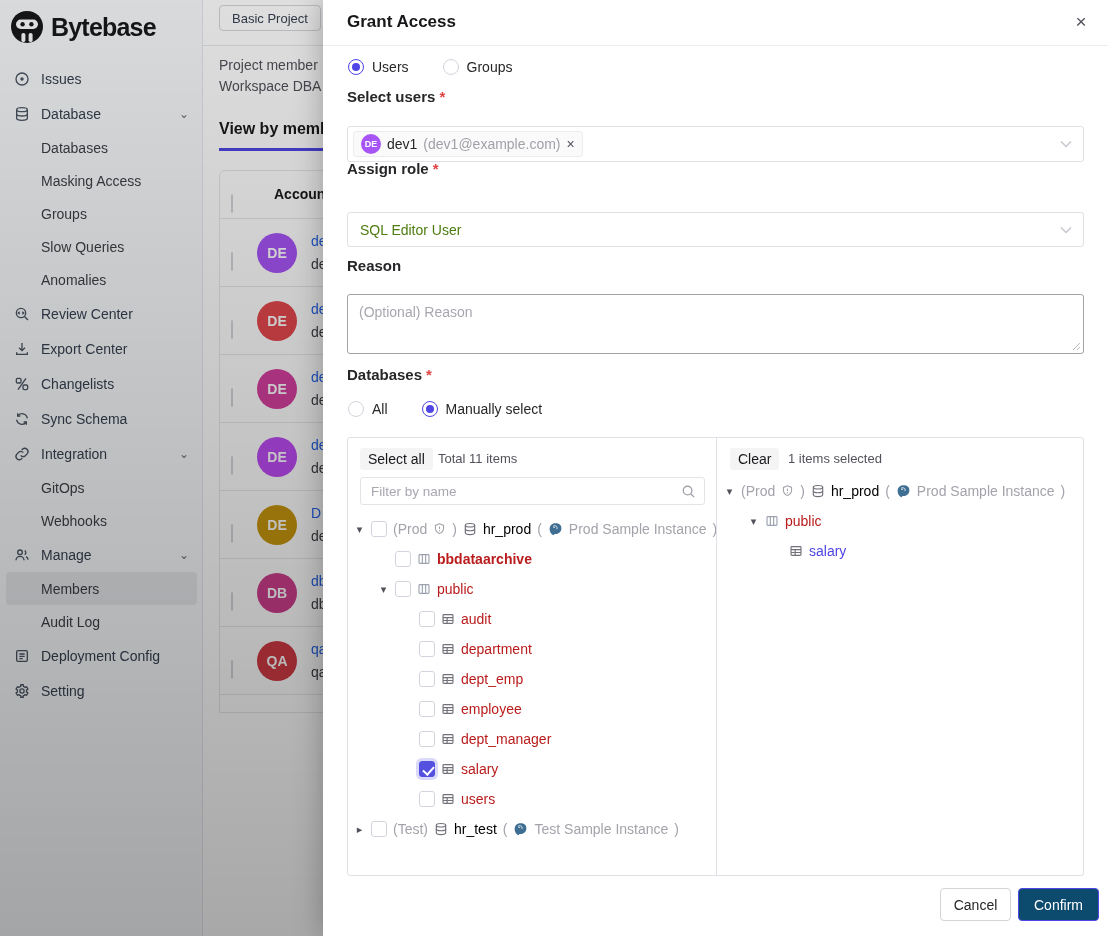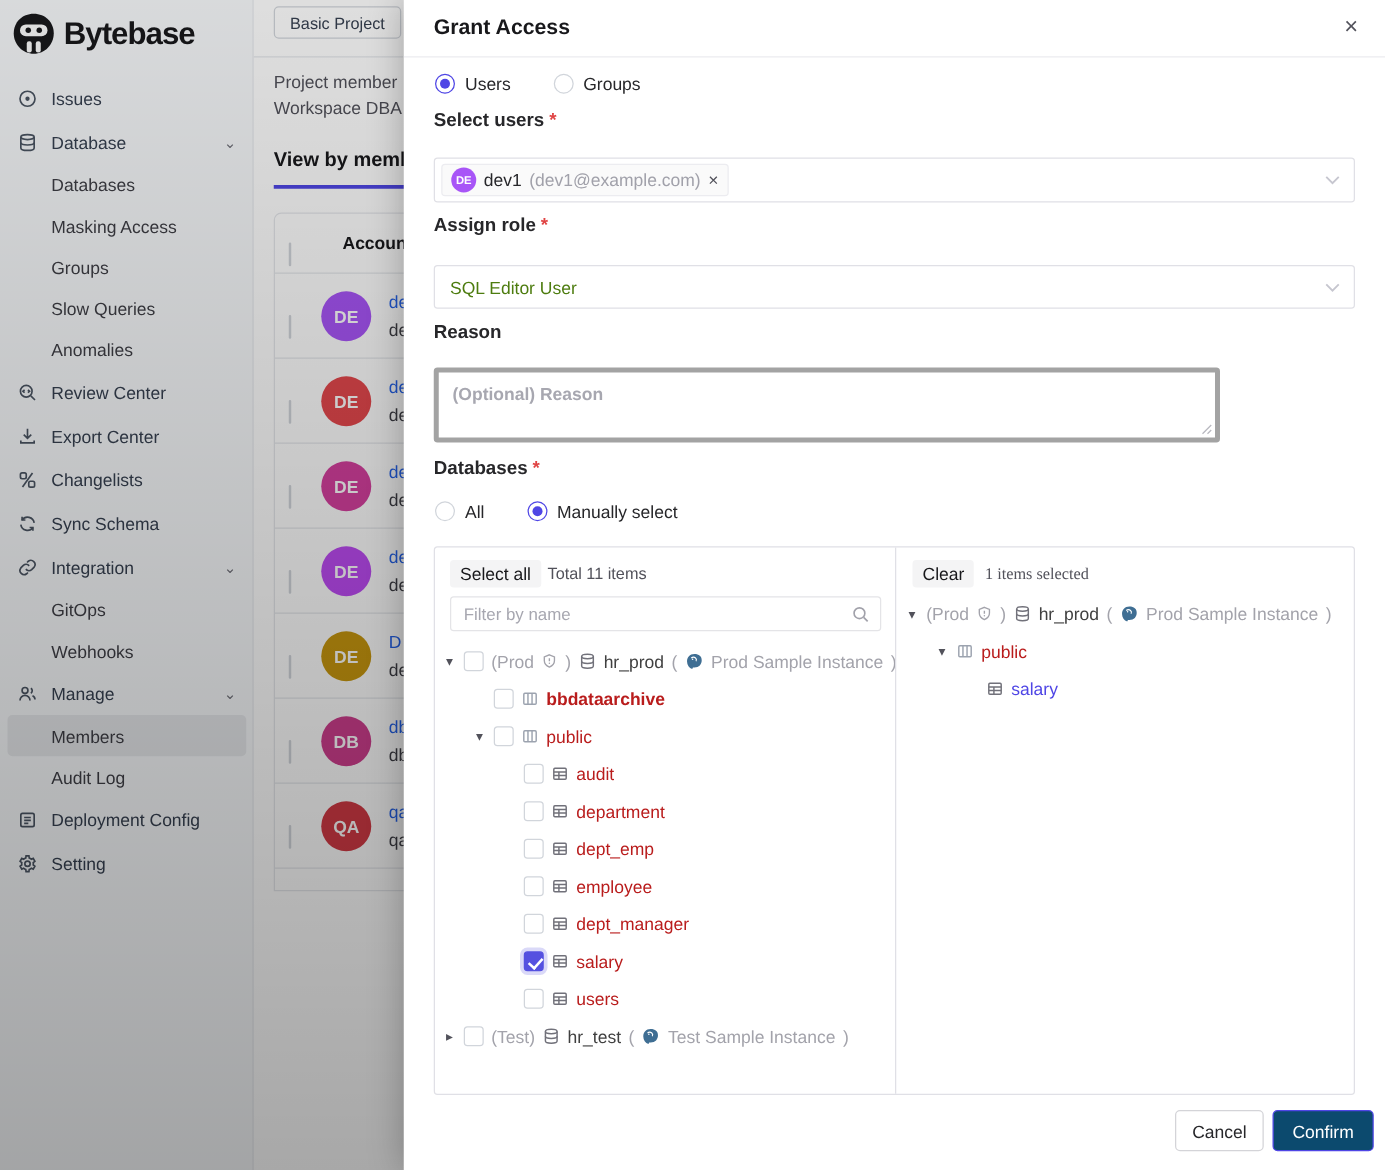--- a/index.html
+++ b/index.html
@@ -77,22 +77,22 @@
             background:#fff; display:flex; align-items:center; cursor:pointer; }
   .selchev { position:absolute; right:11px; top:50%; margin-top:-4px; color:#c6c6cf; }
   .usertag { display:flex; align-items:center; gap:6px; margin-left:5px; height:26px; padding:0 7px;
              background:#fafafa; border:1px solid #ececf0; border-radius:3px; }
   .tagavatar { width:20px; height:20px; border-radius:50%; display:flex; align-items:center;
                justify-content:center; color:#fff; font-size:9px; font-weight:700; }
   .tagname { font-size:14px; color:#27272a; }
   .tagemail { font-size:14px; color:#a1a1aa; }
   .tagx { font-size:14px; color:#52525b; cursor:pointer; }
   .selvalue { margin-left:12px; font-size:14px; color:#4d7c0f; }
-  .ta { position:absolute; left:24px; width:629px; height:60px; border:4px solid #a3a3a3;
-        border-radius:3px;font-weight:bold; }
+  .ta { position:absolute; left:24px; width:737px; height:60px; border:1px solid #a3a3a3;
+        border-radius:3px; }
   .ta .ph { position:absolute; left:11px; top:9px; font-size:14px; color:#a7a7b0; }
   .ta .grip { position:absolute; right:2px; bottom:2px; }
 
   .transfer { position:absolute; left:24px; top:437px; width:737px; height:439px;
               border:1px solid #e0e0e6; border-radius:3px; }
   .lpanel { position:absolute; left:0; top:0; width:369px; bottom:0; border-right:1px solid #e0e0e6;
             overflow:hidden; }
   .rpanel { position:absolute; left:370px; right:0; top:0; bottom:0; overflow:hidden; }
   .pillbtn { position:absolute; top:10px; left:12px; height:22px; padding:0 8px; background:#f4f4f5;
              border-radius:3px; border:none; font-size:14px; color:#18181b; display:flex;
@@ -101,21 +101,21 @@
   .filter { position:absolute; left:12px; top:39px; width:345px; height:28px;
             border:1px solid #e4e4e7; border-radius:3px; }
   .filter .ph { position:absolute; left:10px; top:6px; font-size:13.5px; color:#a7a7b0; }
   .filter svg { position:absolute; right:8px; top:6px; }
   .tree { position:absolute; left:0; right:0; }
   .trow { display:flex; align-items:center; gap:6px; height:30px; font-size:14px;
           white-space:nowrap; overflow:hidden; cursor:pointer; }
   .caret { width:11px; flex:none; color:#52525b; font-size:11px; text-align:center; }
   .spacer { width:11px; flex:none; }
   .gray { color:#a3a3ab; }
-  .dbname { color:#404040; font-weight:500; }
+  .dbname { color:#000000; font-weight:500; }
   .nodename { color:#b91c1c; }
   .hl { color:#4f46e5; font-weight:500; }
   .ticon { flex:none; }
 
   .btn { position:absolute; top:888px; height:33px; border-radius:4px; font-size:14px;
          font-family:inherit; cursor:pointer; display:flex; align-items:center; justify-content:center; }
   .btn.cancel { right:97px; width:71px; background:#fff; border:1px solid #d4d4d8; color:#27272a; }
   .btn.confirm { right:9px; width:81px; background:#0c4a6e; border:1px solid #4f46e5;
                  color:#fff; font-weight:500; }
 </style>
@@ -329,21 +329,21 @@
       <span class="tagavatar" style="background: rgb(168, 85, 247);">DE</span>
       <span class="tagname">dev1</span>
       <span class="tagemail">(dev1@example.com)</span>
       <span class="tagx">×</span>
     </div>
     <svg class="selchev" width="12" height="8" viewBox="0 0 12 8">
         <path d="M1 1.5l5 5 5-5" fill="none" stroke="#c6c6cf" stroke-width="1.5"></path>
       </svg>
   </div>
 
-  <div class="flabel" style="top:172px;">
+  <div class="flabel" style="top:160px;">
     <span>Assign role</span><span class="req">*</span>
   </div>
   <div class="selbox" style="top:212px; height:35px;">
     <span class="selvalue">SQL Editor User</span>
     <svg class="selchev" width="12" height="8" viewBox="0 0 12 8">
         <path d="M1 1.5l5 5 5-5" fill="none" stroke="#c6c6cf" stroke-width="1.5"></path>
       </svg>
   </div>
 
   <div class="flabel" style="top:257px;">Reason</div>
@@ -507,21 +507,21 @@
               <circle cx="9.7" cy="8.7" r="1" fill="#fff"></circle>
             </svg>
           <span class="gray">Test Sample Instance</span>
           <span class="gray">)</span>
         </div>
       </div>
     </div>
 
     <div class="rpanel">
       <button class="pillbtn">Clear</button>
-      <span class="pmeta" style="left:70px;font-family:Liberation Serif, serif;">1 items selected</span>
+      <span class="pmeta" style="left:70px;">1 items selected</span>
       <div class="tree" style="top:38px;">
         <div class="trow" style="padding-left:6px;">
           <span class="caret">▾</span>
           <span class="gray">(Prod</span>
           <svg class="ticon" width="13" height="14" viewBox="0 0 24 24">
               <path d="M12 2.5l7.5 3v5.3c0 4.6-3.1 7.9-7.5 9.7-4.4-1.8-7.5-5.1-7.5-9.7V5.5z" fill="none" stroke="#a3a3ab" stroke-width="2"></path>
               <path d="M12 7.5v4.5" stroke="#a3a3ab" stroke-width="2"></path>
               <circle cx="12" cy="15" r="1.1" fill="#a3a3ab"></circle>
             </svg>
           <span class="gray">)</span>

